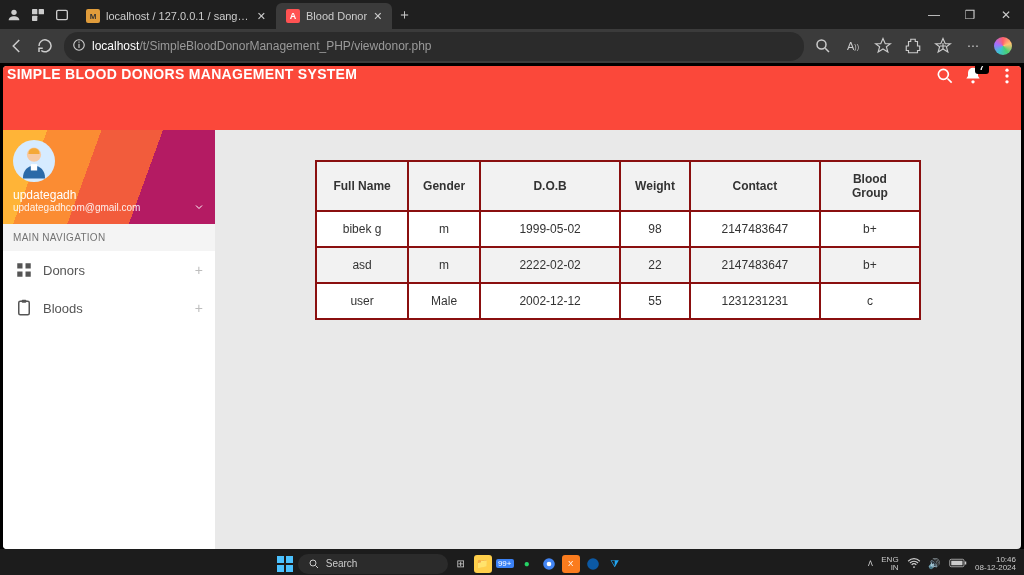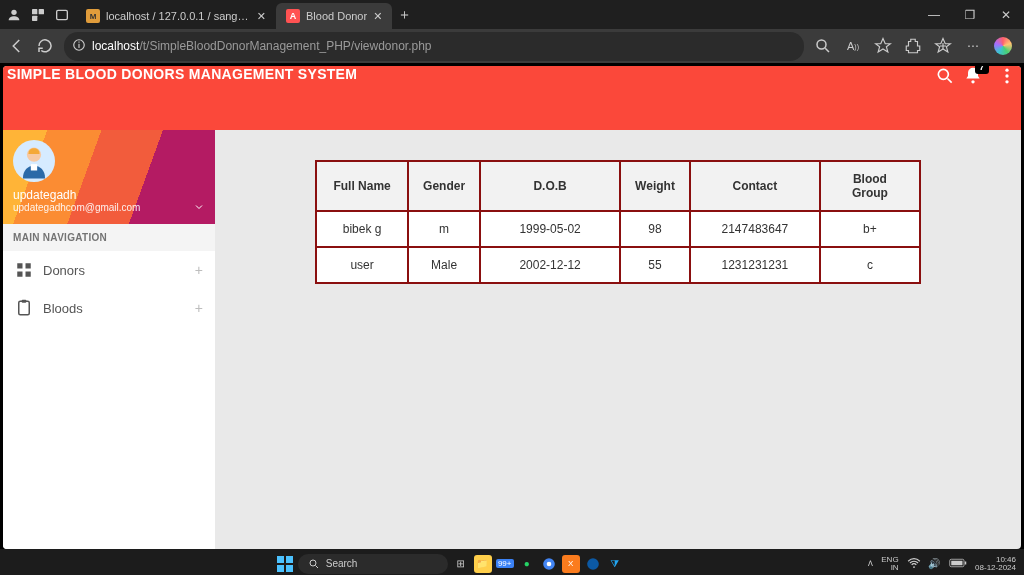--- a/index.html
+++ b/index.html
@@ -41,21 +41,21 @@
   .body { display:flex; height:calc(100% - 48px); }
 
   
   .sidebar { width:212px; background:#fff; display:flex; flex-direction:column; font-size:13px; }
   .profile { height:94px; background:linear-gradient(110deg,#ffb437 0 18%,#fb8c33 18% 40%,#f25c3c 40% 65%,#b41b63 65% 100%); position:relative; color:#fff; padding:10px; }
   .avatar { width:42px; height:42px; border-radius:50%; background:#d6ebff; display:flex; align-items:center; justify-content:center; }
   .avatar svg { width:38px; height:38px; }
   .profile .name { font-size:12px; font-weight:400; margin-top:6px; }
   .profile .mail { font-size:10px; opacity:.9; }
   .profile .chev { position:absolute; right:10px; bottom:8px; }
-  .nav-label { background:#f4f4f4; color:#737373; font-size:10px; font-weight:700; padding:8px 10px; letter-spacing:.3px; }
+  .nav-label { background:#f4f4f4; color:#737373; font-size:10px; font-weight:400; padding:8px 10px; letter-spacing:.3px; }
   .nav-item { height:38px; display:flex; align-items:center; padding:0 12px; gap:10px; color:#555; cursor:pointer; }
   .nav-item.active { color:#fb483a; background:#fff; }
   .nav-item svg { width:18px; height:18px; fill:currentColor; }
   .nav-item .plus { margin-left:auto; color:#bdbdbd; font-size:14px; }
 
   
   .main { flex:1; padding:30px 40px; overflow:auto; }
   table.donors { border-collapse:collapse; margin:0 auto; font-size:12px; color:#333; background:#fff; }
   table.donors th, table.donors td { border:2px solid #8a0f0f; padding:10px 14px; text-align:center;margin-left:32px; }
   table.donors th { background:#f2f2f2; font-weight:700; }
@@ -248,20 +248,28 @@
         </thead>
         <tbody>
           <tr>
             <td>bibek g</td>
             <td>m</td>
             <td>1999-05-02</td>
             <td>98</td>
             <td>2147483647</td>
             <td>b+</td>
           </tr>
+          <tr class="alt">
+            <td>asd</td>
+            <td>m</td>
+            <td>2222-02-02</td>
+            <td>22</td>
+            <td>2147483647</td>
+            <td>b+</td>
+          </tr>
           <tr>
             <td>user</td>
             <td>Male</td>
             <td>2002-12-12</td>
             <td>55</td>
             <td>1231231231</td>
             <td>c</td>
           </tr>
         </tbody>
       </table>

